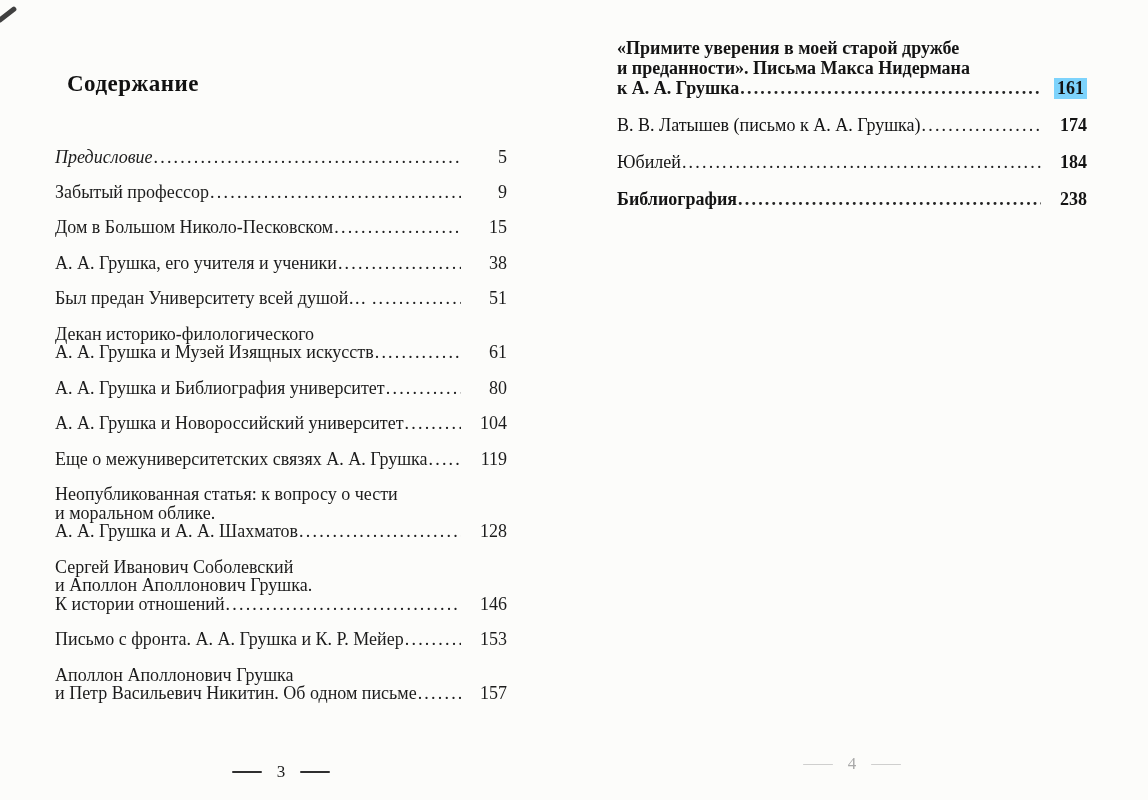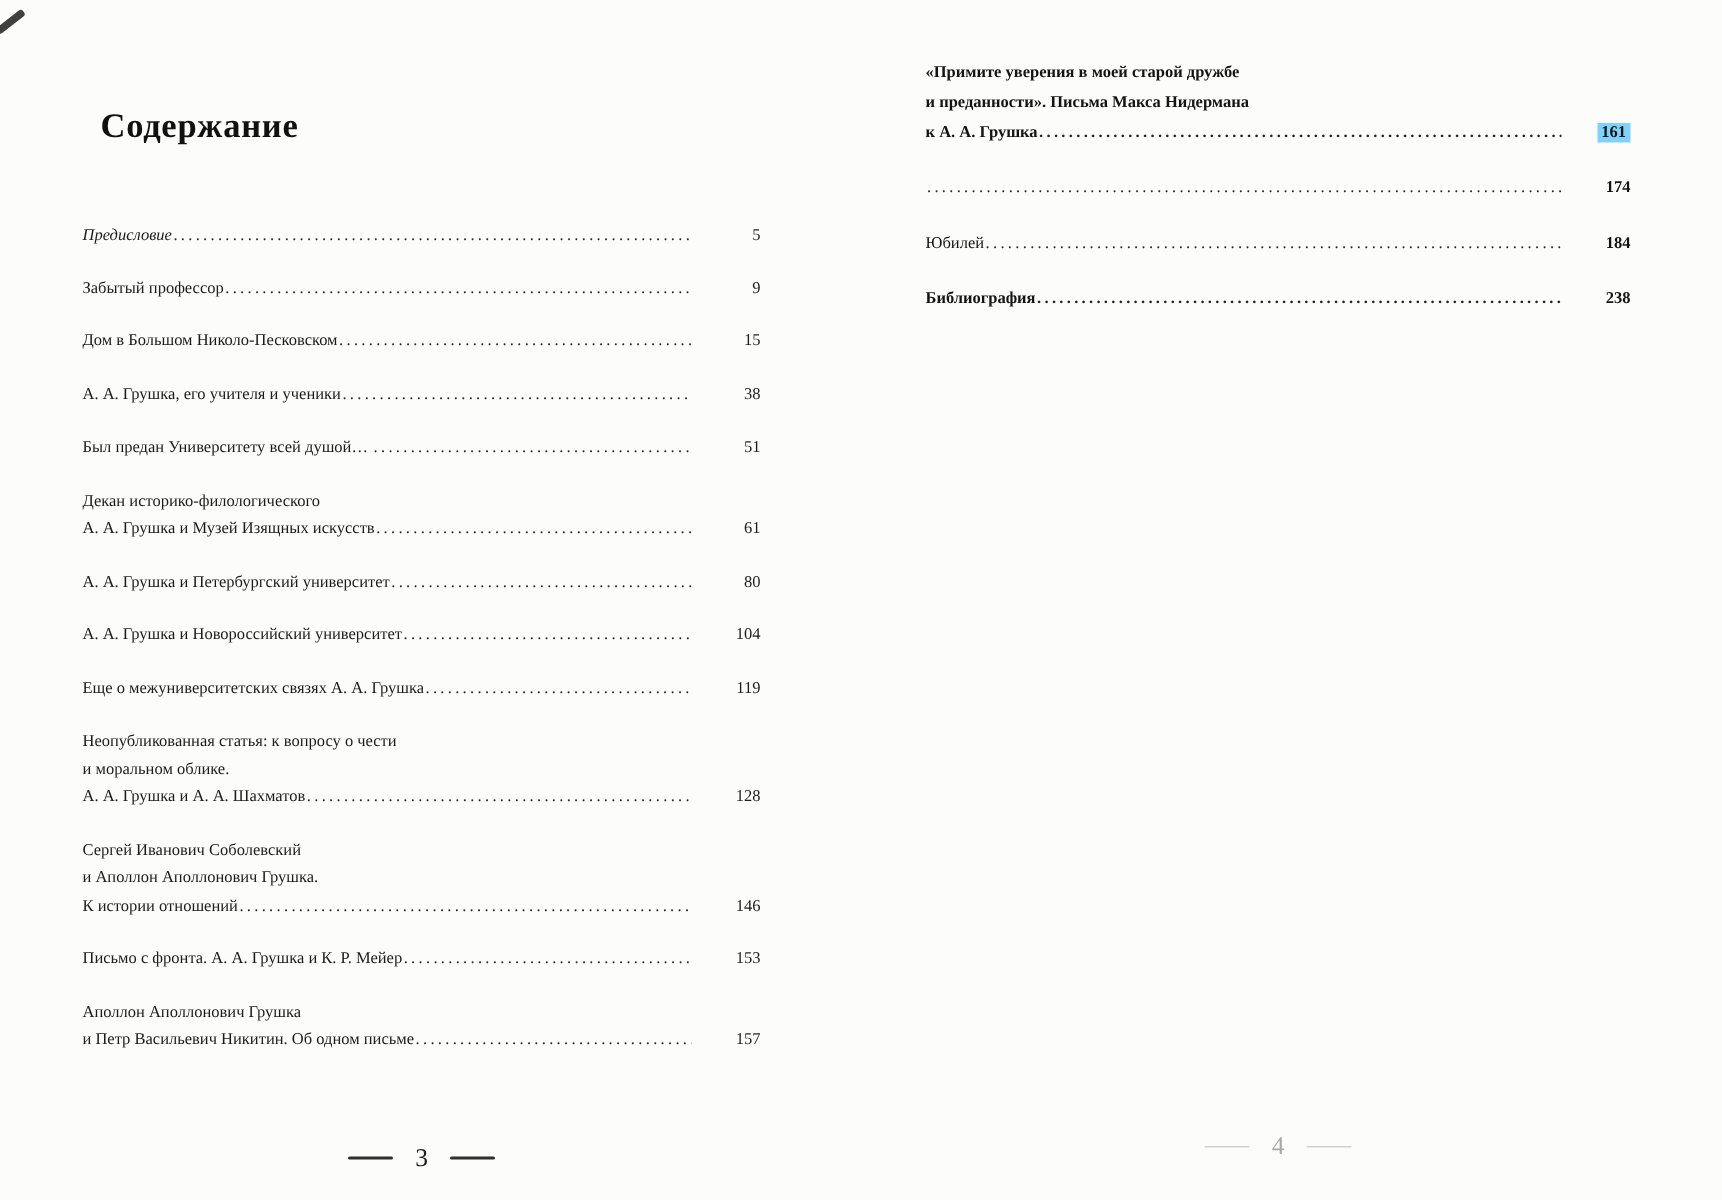--- a/index.html
+++ b/index.html
@@ -13,21 +13,21 @@
   .page{position:absolute;top:0;height:800px;}
   .page.left{left:55px;width:452px;}
   .page.right{left:617px;width:470px;color:#141414;}
 
   .contents-title{
     font-size:23px;font-weight:bold;margin:0 0 50px 12px;
     padding-top:70px;line-height:28px;letter-spacing:.5px;color:#111;
   }
   .page.right .entries{padding-top:38px;}
 
-  .entry{margin:0 0 17px 0;font-size:11px;line-height:18.5px;}
+  .entry{margin:0 0 17px 0;font-size:18px;line-height:18.5px;}
   .page.right .entry{line-height:20px;}
   .entry.gap-after{margin-bottom:16px;}
   .entry.gap-before{margin-top:16px;}
   .entry.italic .t,.entry.italic .line{font-style:italic;}
   .entry.bold .t,.entry.bold .line,.entry.bold .dots{font-weight:bold;}
 
   .line{white-space:nowrap;}
   .lastline{display:flex;align-items:center;}
   .t{flex:0 0 auto;white-space:pre;}
   .dots{
@@ -100,21 +100,21 @@
       <div class="entry">
         <div class="line">Декан историко-филологического</div>
         <div class="lastline">
           <span class="t">А. А. Грушка и Музей Изящных искусств</span>
           <span class="dots">............................................................................................................................................</span>
           <span class="pg">61</span>
         </div>
       </div>
       <div class="entry">
         <div class="lastline">
-          <span class="t">А. А. Грушка и Петербургский университет</span>
+          <span class="t">А. А. Грушка и Библиография университет</span>
           <span class="dots">............................................................................................................................................</span>
           <span class="pg">80</span>
         </div>
       </div>
       <div class="entry">
         <div class="lastline">
           <span class="t">А. А. Грушка и Новороссийский университет</span>
           <span class="dots">............................................................................................................................................</span>
           <span class="pg">104</span>
         </div>
@@ -173,20 +173,21 @@
         <div class="line">«Примите уверения в моей старой дружбе</div>
         <div class="line">и преданности». Письма Макса Нидермана</div>
         <div class="lastline">
           <span class="t">к А. А. Грушка</span>
           <span class="dots">............................................................................................................................................</span>
           <span class="pg hl"><span>161</span></span>
         </div>
       </div>
       <div class="entry">
         <div class="lastline">
+          <span class="t">В. В. Латышев (письмо к А. А. Грушка)</span>
           <span class="dots">............................................................................................................................................</span>
           <span class="pg">174</span>
         </div>
       </div>
       <div class="entry">
         <div class="lastline">
           <span class="t">Юбилей</span>
           <span class="dots">............................................................................................................................................</span>
           <span class="pg">184</span>
         </div>

